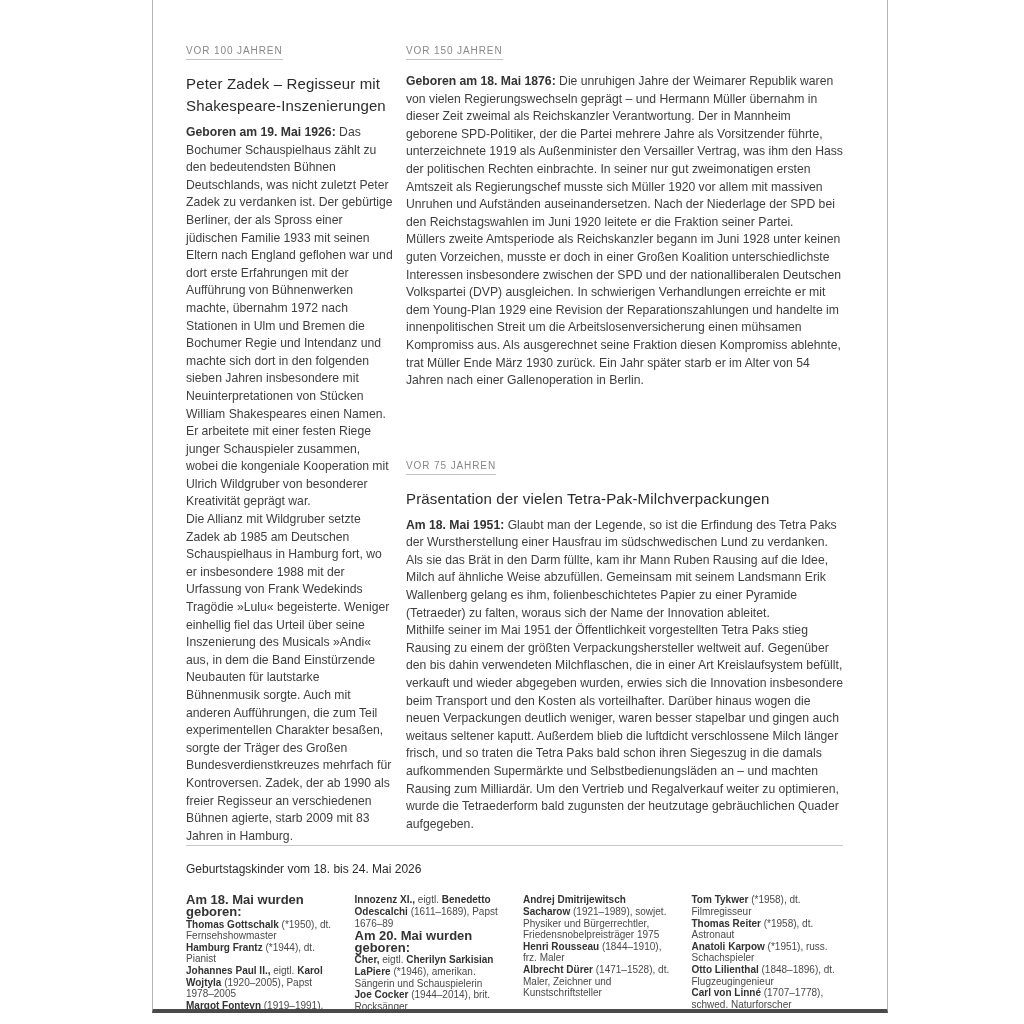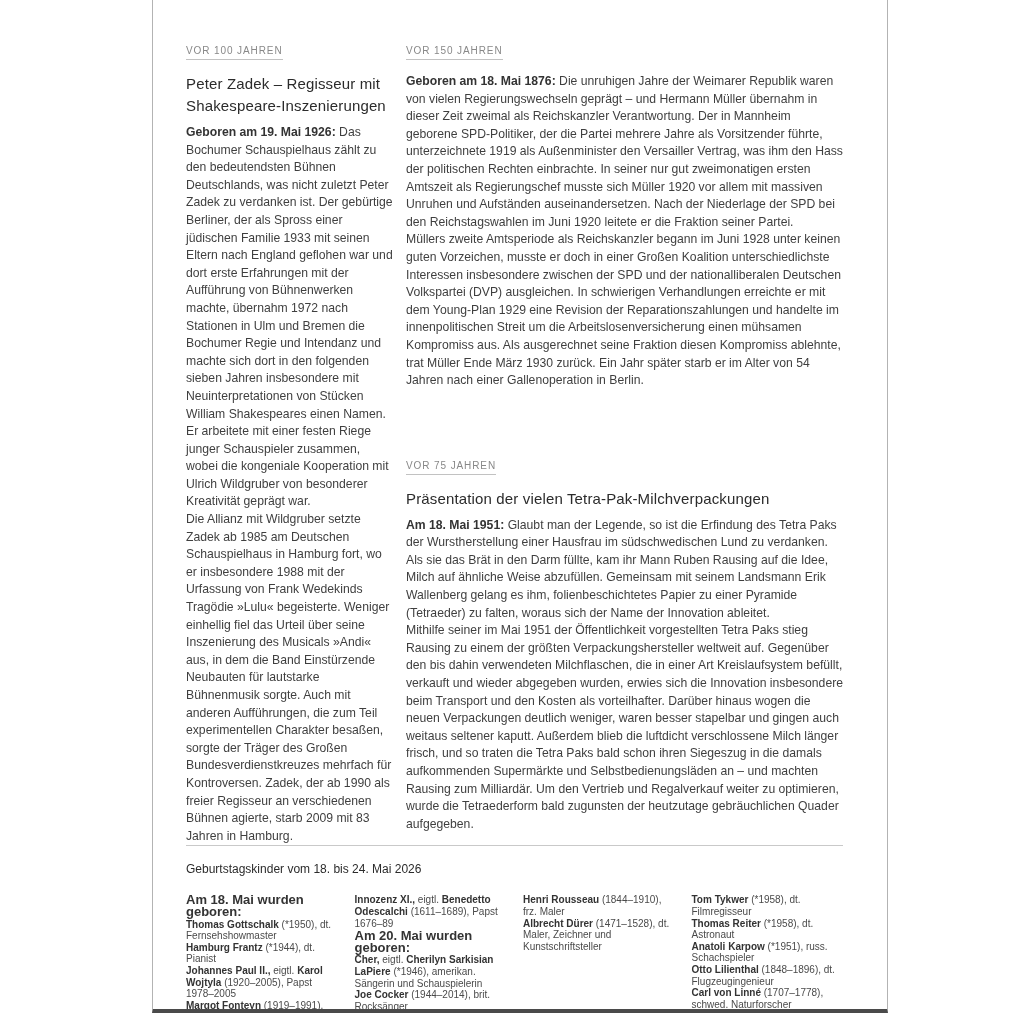--- a/index.html
+++ b/index.html
@@ -130,20 +130,21 @@
             <p class="bentry"><strong>Johannes Paul II.,</strong><span> eigtl. </span><strong>Karol Wojtyla</strong><span> (1920–2005), Papst 1978–2005</span></p>
             <p class="bentry"><strong>Margot Fonteyn</strong><span> (1919–1991), brit. Tänzerin und Choreografin</span></p>
           </div>
           <div class="bcol">
             <p class="bentry"><strong>Innozenz XI.,</strong><span> eigtl. </span><strong>Benedetto Odescalchi</strong><span> (1611–1689), Papst 1676–89</span></p>
             <p class="bhead">Am 20. Mai wurden geboren:</p>
             <p class="bentry"><strong>Cher,</strong><span> eigtl. </span><strong>Cherilyn Sarkisian LaPiere</strong><span> (*1946), amerikan. Sängerin und Schauspielerin</span></p>
             <p class="bentry"><strong>Joe Cocker</strong><span> (1944–2014), brit. Rocksänger</span></p>
           </div>
           <div class="bcol">
+            <p class="bentry"><strong>Andrej Dmitrijewitsch Sacharow</strong><span> (1921–1989), sowjet. Physiker und Bürgerrechtler, Friedensnobelpreisträger 1975</span></p>
             <p class="bentry"><strong>Henri Rousseau</strong><span> (1844–1910), frz. Maler</span></p>
             <p class="bentry"><strong>Albrecht Dürer</strong><span> (1471–1528), dt. Maler, Zeichner und Kunstschriftsteller</span></p>
           </div>
           <div class="bcol">
             <p class="bentry"><strong>Tom Tykwer</strong><span> (*1958), dt. Filmregisseur</span></p>
             <p class="bentry"><strong>Thomas Reiter</strong><span> (*1958), dt. Astronaut</span></p>
             <p class="bentry"><strong>Anatoli Karpow</strong><span> (*1951), russ. Schachspieler</span></p>
             <p class="bentry"><strong>Otto Lilienthal</strong><span> (1848–1896), dt. Flugzeugingenieur</span></p>
             <p class="bentry"><strong>Carl von Linné</strong><span> (1707–1778), schwed. Naturforscher</span></p>
           </div>

